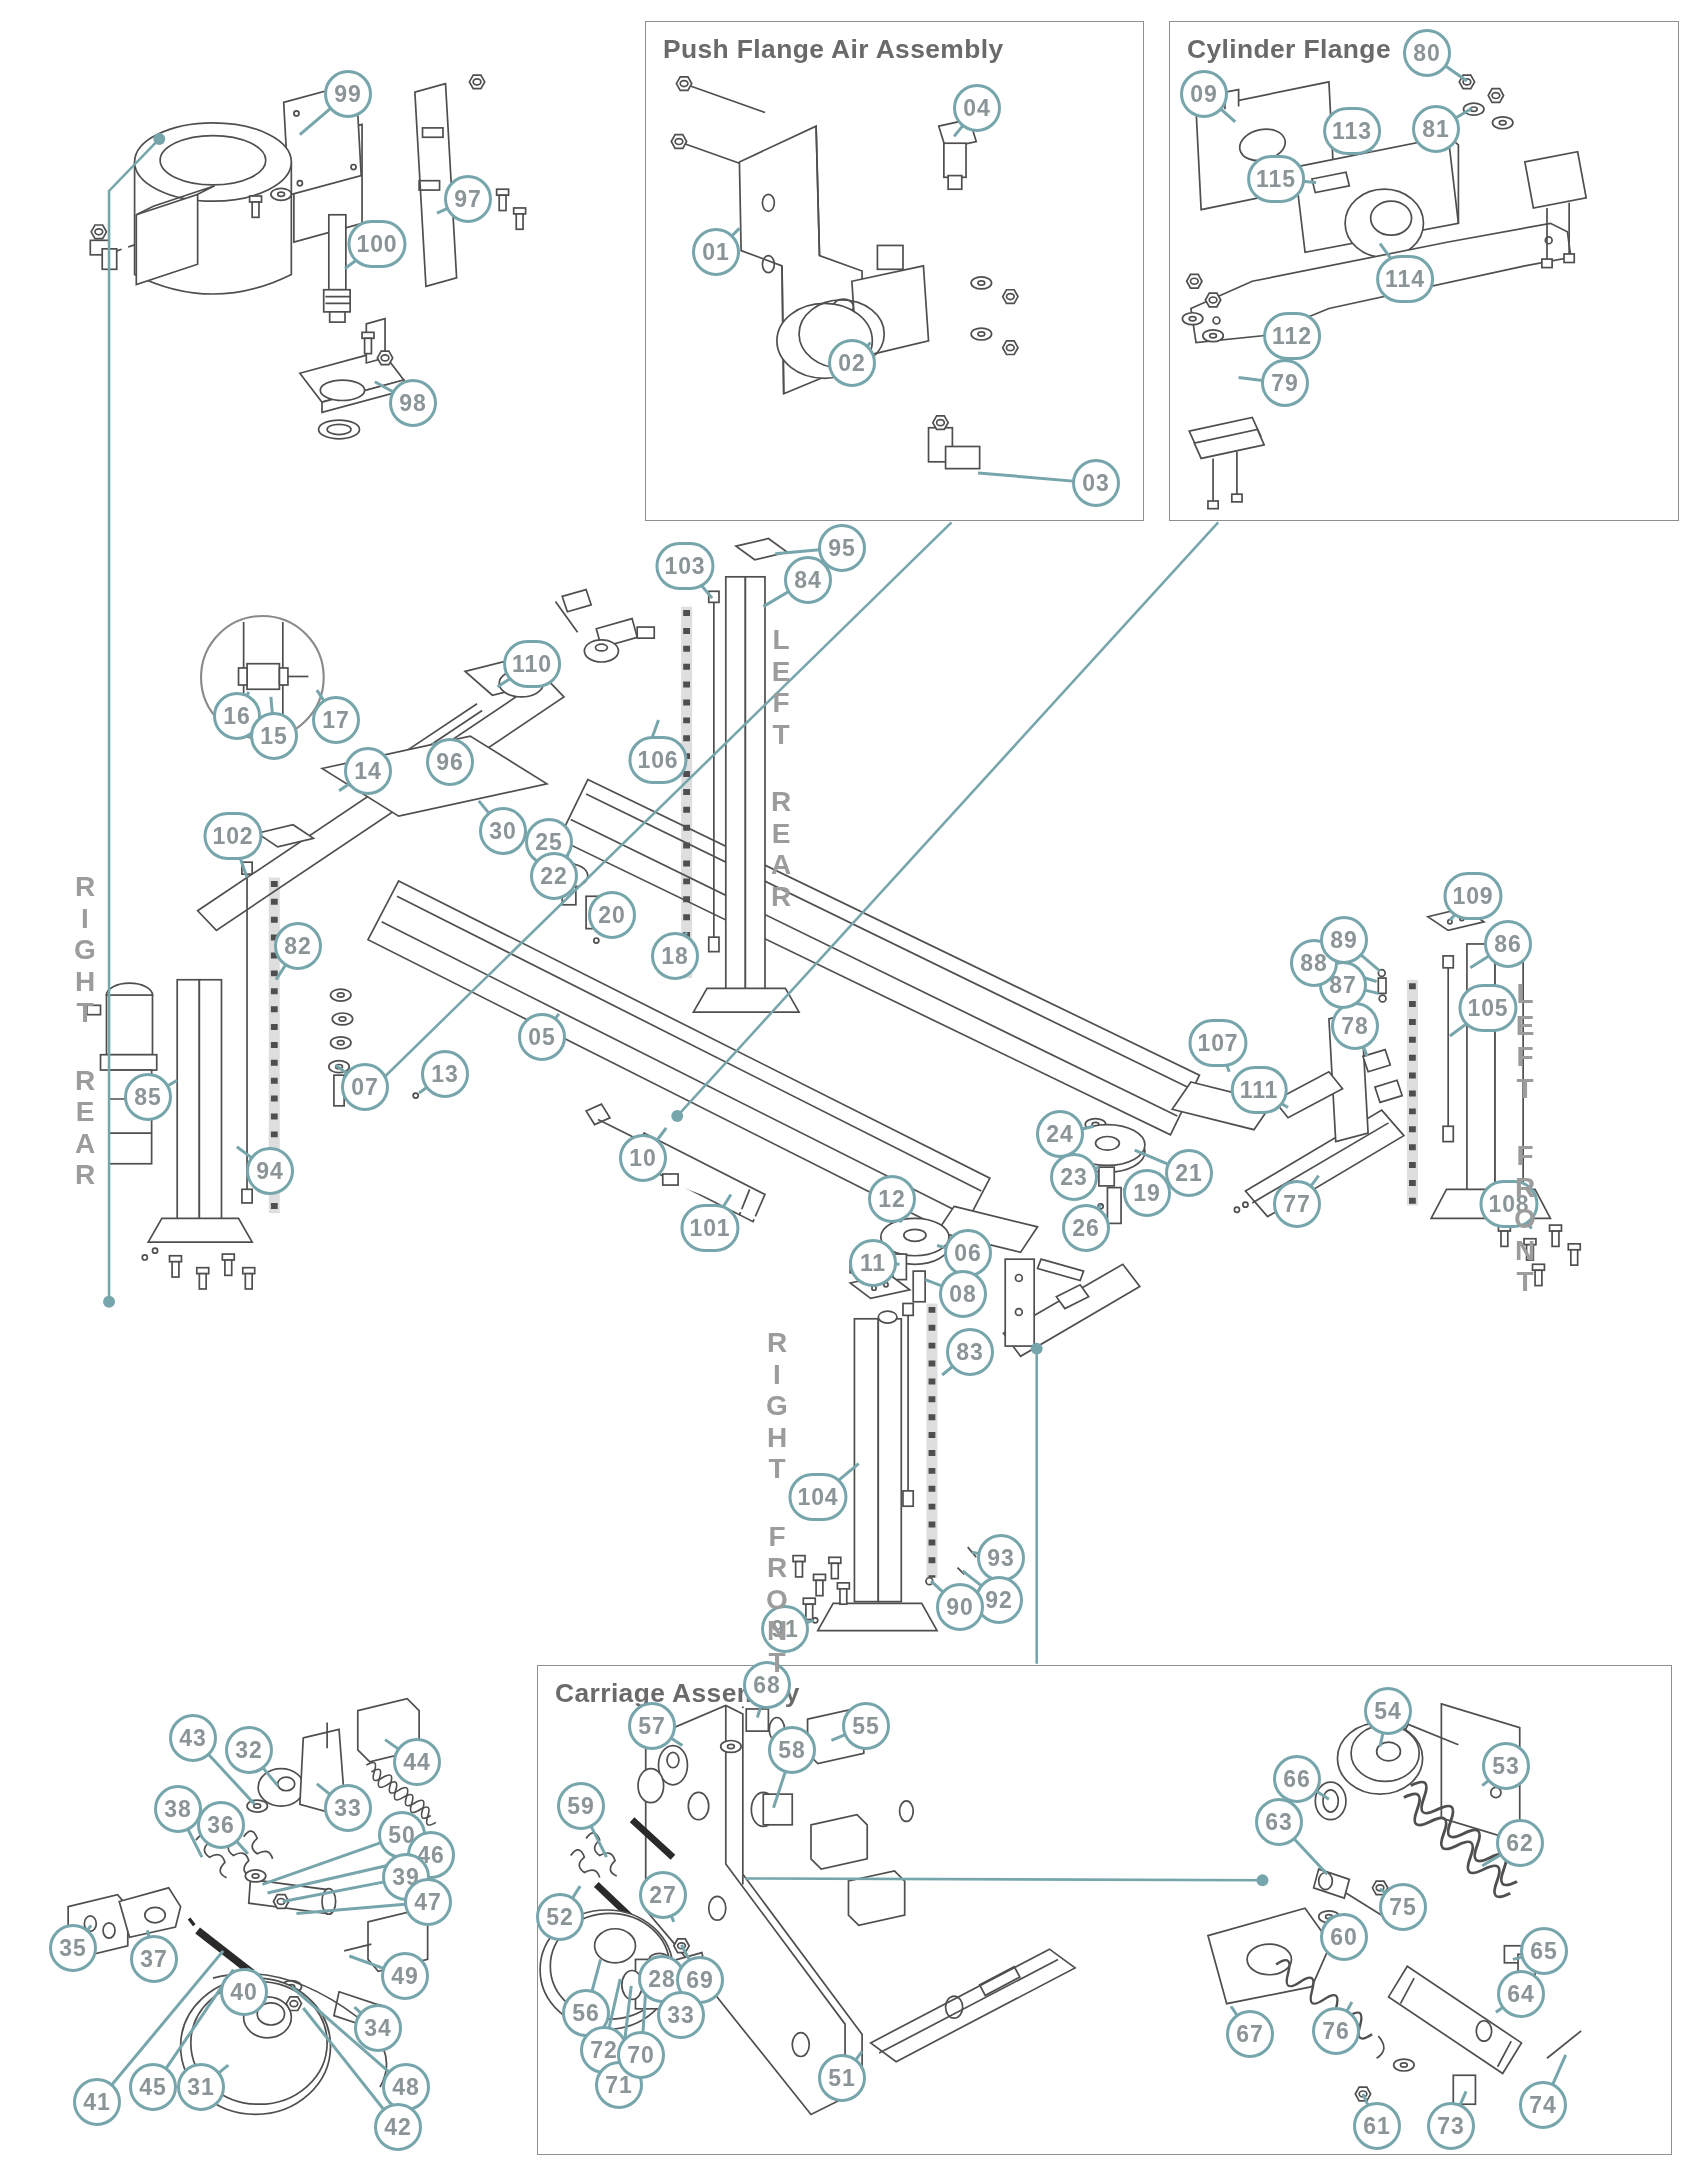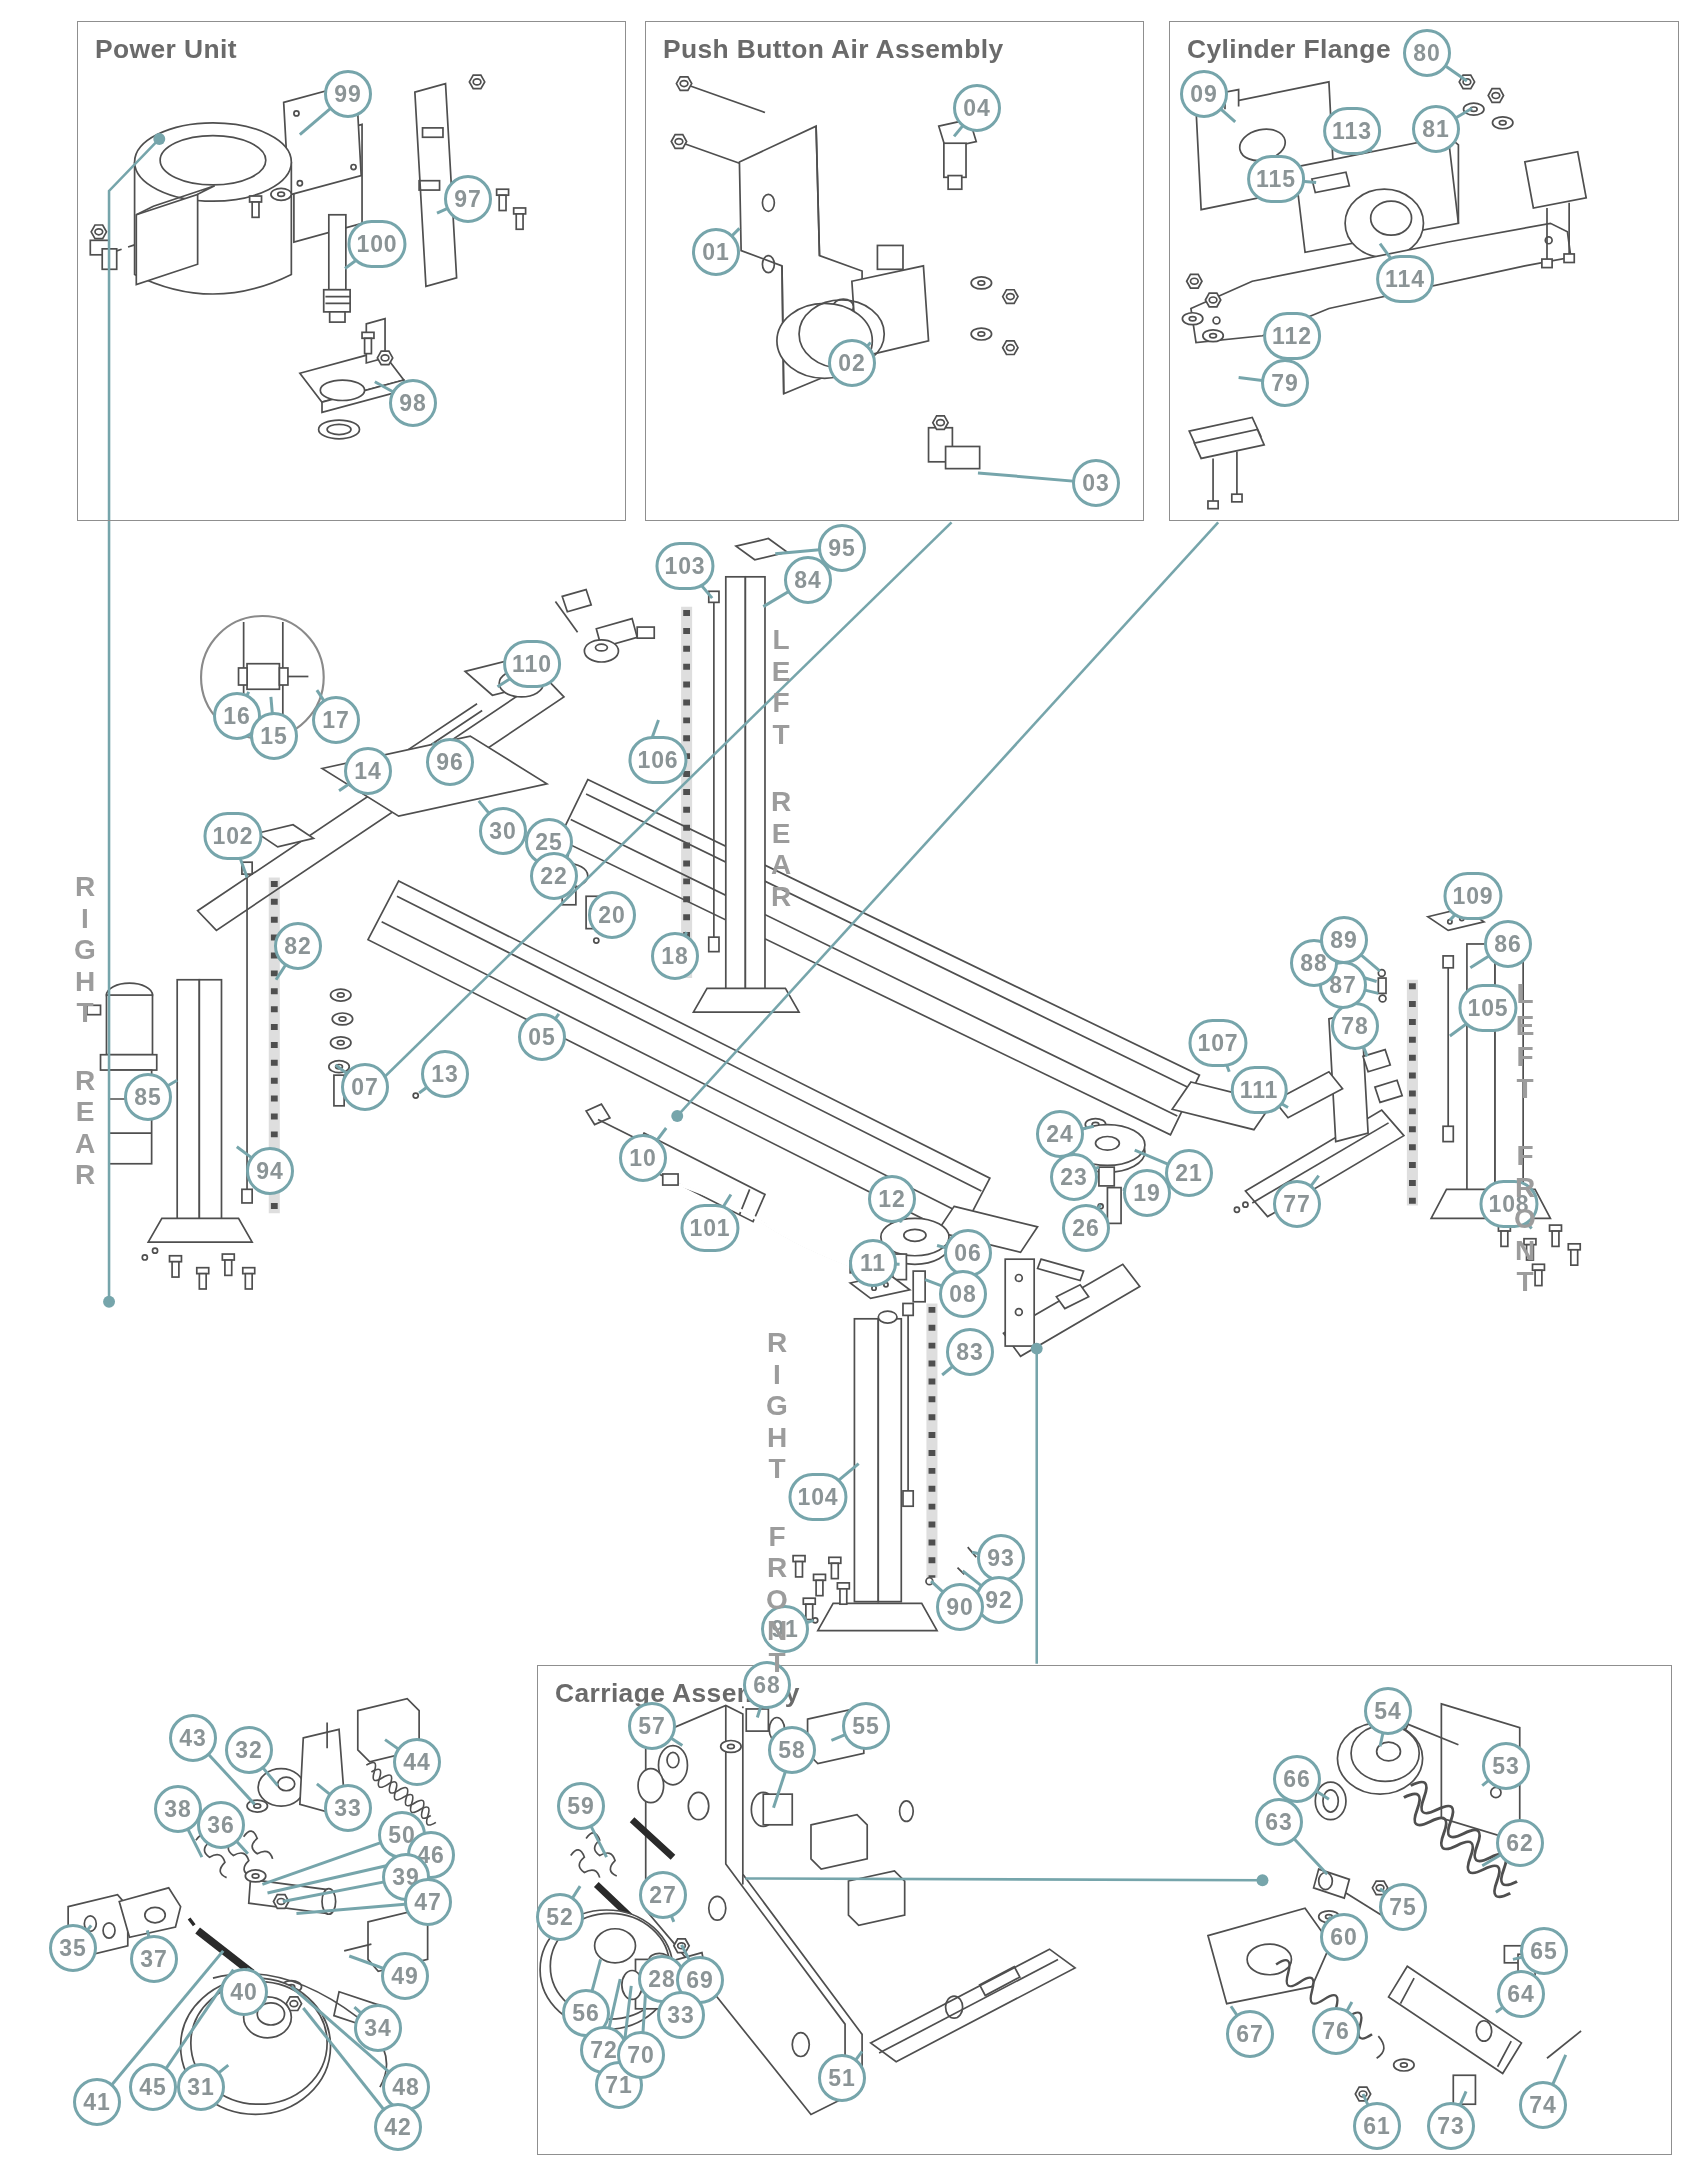--- a/index.html
+++ b/index.html
@@ -535,25 +535,22 @@
       <polyline points="1117,613 430,1285" fill="none" stroke="#76a5ab" stroke-width="3"></polyline>
       <circle cx="430" cy="1285" r="7" fill="#76a5ab"></circle>
       <polyline points="1430,613 795,1310" fill="none" stroke="#76a5ab" stroke-width="3"></polyline>
       <circle cx="795" cy="1310" r="7" fill="#76a5ab"></circle>
       <polyline points="1217,1583 1217,1953" fill="none" stroke="#76a5ab" stroke-width="3"></polyline>
       <circle cx="1217" cy="1583" r="7" fill="#76a5ab"></circle>
       <polyline points="875,2205 1482,2207" fill="none" stroke="#76a5ab" stroke-width="3"></polyline>
       <circle cx="1482" cy="2207" r="7" fill="#76a5ab"></circle>
     </svg>
 
-  <div class="panel" id="box-power">
-    <div class="panel-title">Power Unit</div>
-  </div>
   <div class="panel" id="box-push">
-    <div class="panel-title">Push Button Air Assembly</div>
+    <div class="panel-title">Push Flange Air Assembly</div>
   </div>
   <div class="panel" id="box-cyl">
     <div class="panel-title">Cylinder Flange</div>
   </div>
   <div class="panel" id="box-carriage">
     <div class="panel-title">Carriage Assembly</div>
   </div>
 
   <div id="callouts">
       <div class="callout" style="left: 348px; top: 94px;">99</div>

